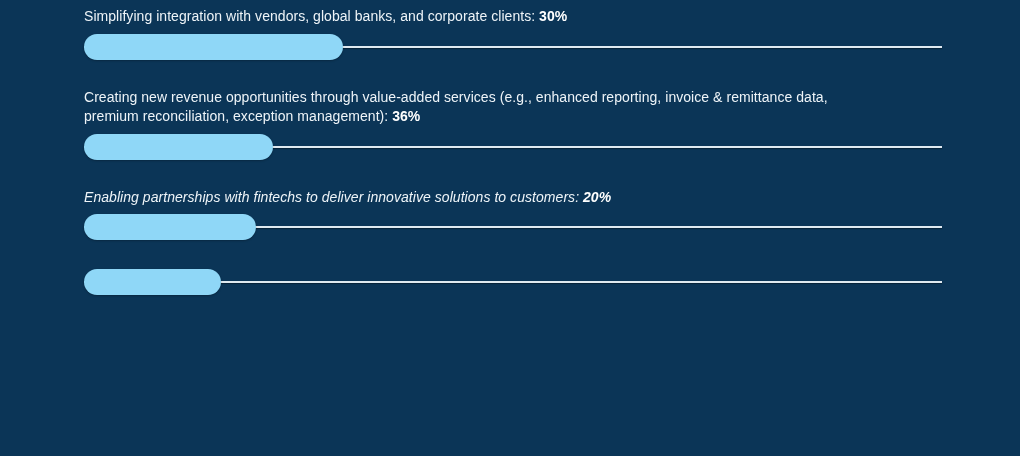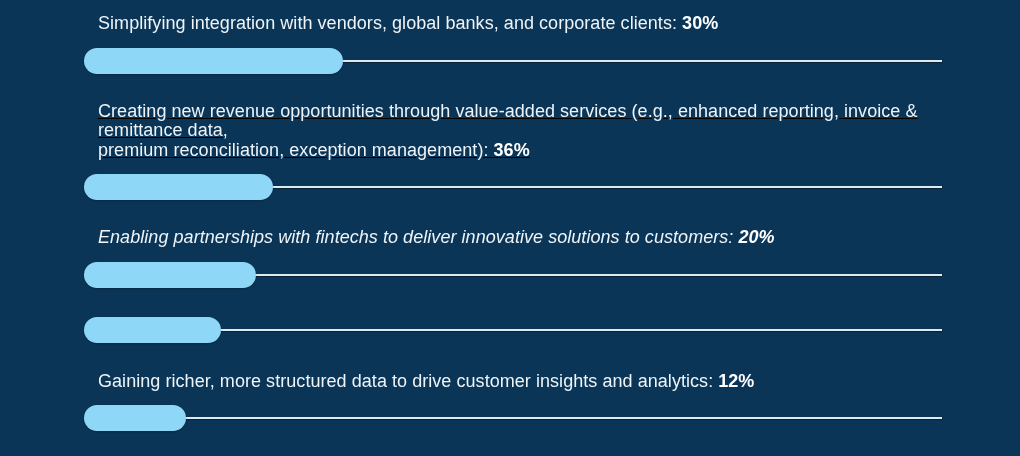--- a/index.html
+++ b/index.html
@@ -25,25 +25,25 @@
     left: 84px;
     top: 0;
     width: 858px;
   }
   .bar-item {
     position: relative;
     width: 100%;
   }
   .bar-label {
     color: #eef4f8;
-    font-size: 18px;
+    font-size: 14px;
     line-height: 19.5px;
     letter-spacing: 0.05px;
     white-space: pre-line;
-    margin: 14px;
+    margin: 0;
     padding: 0;
   }
   .bar-label .pct {
     font-weight: bold;
     color: #ffffff;
   }
   .bar-track-wrap {
     position: relative;
     height: 26px;
     width: 858px;
@@ -74,21 +74,21 @@
   <div class="bar-list">
 
     <div class="bar-item" style="margin-top:7px;">
       <div class="bar-label"><span>Simplifying integration with vendors, global banks, and corporate clients: </span><span class="pct">30%</span></div>
       <div class="bar-track-wrap" style="margin-top:7px;">
         <div class="bar-track"></div>
         <div class="bar-fill" style="width: 259px;"></div>
       </div>
     </div>
 
-    <div class="bar-item" style="margin-top:28px;text-decoration:underline;">
+    <div class="bar-item" style="margin-top:28px;">
       <div class="bar-label"><span>Creating new revenue opportunities through value-added services (e.g., enhanced reporting, invoice &amp; remittance data,</span><br><span>premium reconciliation, exception management): </span><span class="pct">36%</span></div>
       <div class="bar-track-wrap" style="margin-top:7px;">
         <div class="bar-track"></div>
         <div class="bar-fill" style="width: 189px;"></div>
       </div>
     </div>
 
     <div class="bar-item" style="margin-top:28px;font-style:italic;">
       <div class="bar-label"><span>Enabling partnerships with fintechs to deliver innovative solutions to customers: </span><span class="pct">20%</span></div>
       <div class="bar-track-wrap" style="margin-top:7px;">
@@ -97,22 +97,15 @@
       </div>
     </div>
 
     <div class="bar-item" style="margin-top:29px;">
       <div class="bar-track-wrap" style="margin-top:7px;">
         <div class="bar-track"></div>
         <div class="bar-fill" style="width: 137px;"></div>
       </div>
     </div>
 
-    <div class="bar-item" style="margin-top:29px;">
-      <div class="bar-label"><span>Gaining richer, more structured data to drive customer insights and analytics: </span><span class="pct">12%</span></div>
-      <div class="bar-track-wrap" style="margin-top:7px;">
-        <div class="bar-track"></div>
-        <div class="bar-fill" style="width: 102px;"></div>
-      </div>
-    </div>
 
   </div>
 </div>
 
 </body></html>

